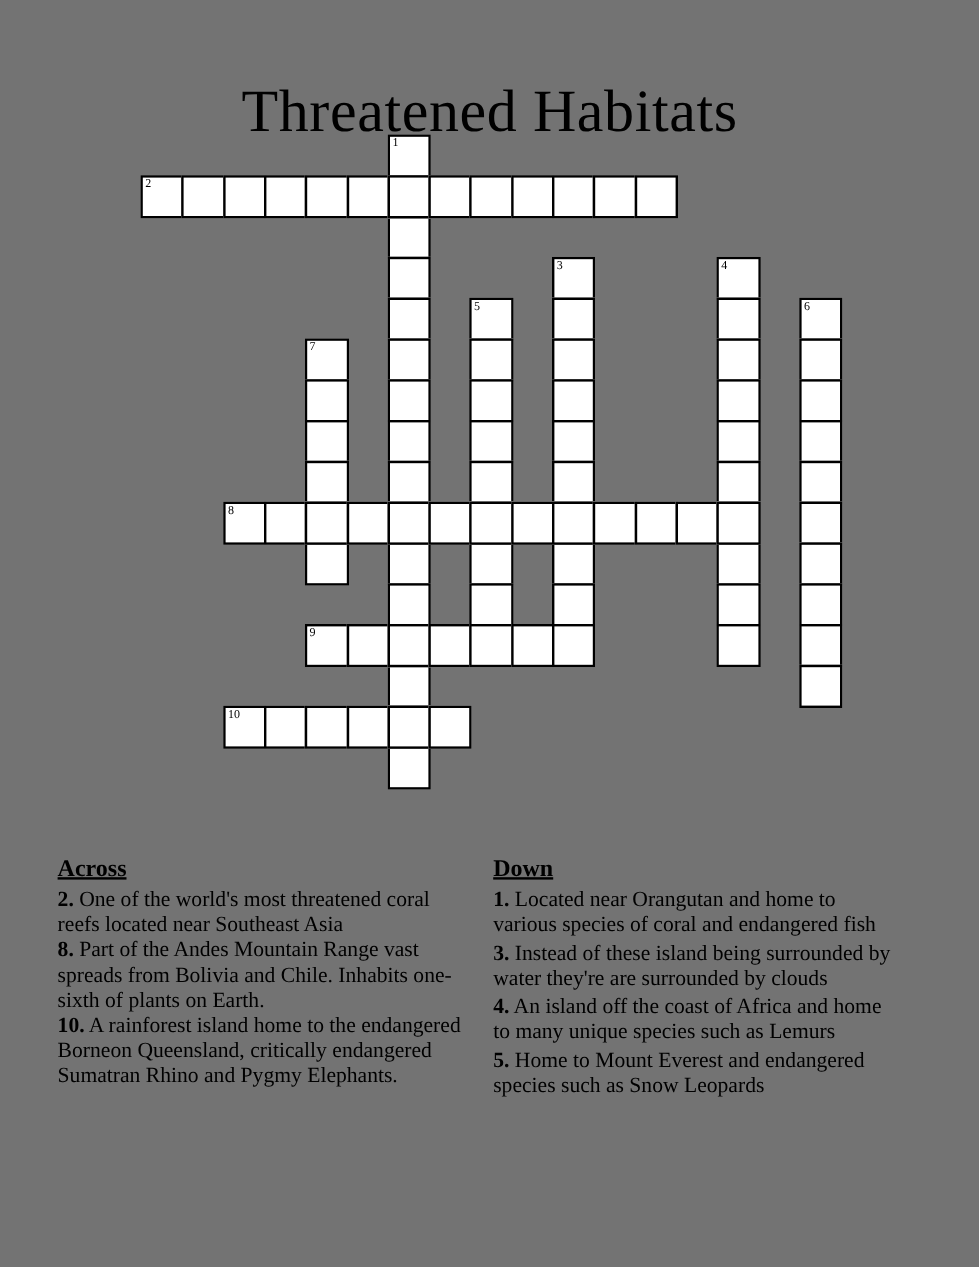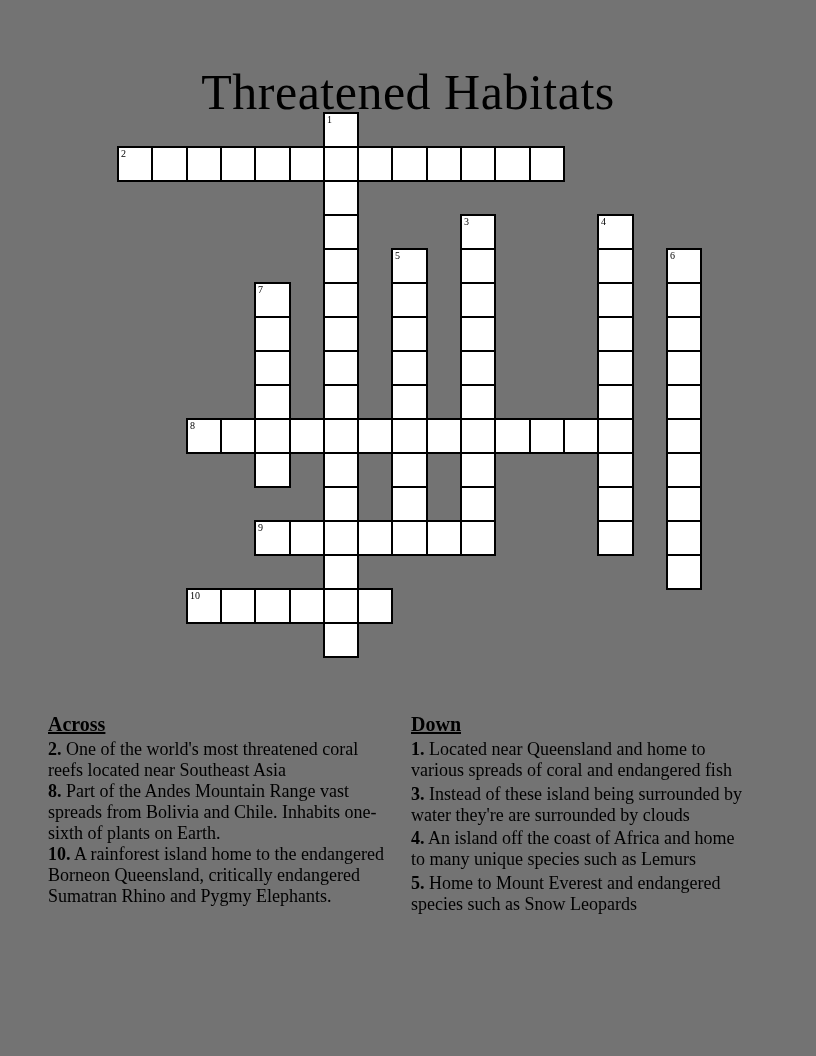--- a/index.html
+++ b/index.html
@@ -156,20 +156,20 @@
     <div>
         <p class="clue"><span class="cnum">2.</span><span> One of the world's most threatened coral reefs located near Southeast Asia</span></p>
         <p class="clue"><span class="cnum">8.</span><span> Part of the Andes Mountain Range vast spreads from Bolivia and Chile. Inhabits one-sixth of plants on Earth.</span></p>
         <p class="clue"><span class="cnum">10.</span><span> A rainforest island home to the endangered Borneon Queensland, critically endangered Sumatran Rhino and Pygmy Elephants.</span></p>
       </div>
   </div>
 
   <div class="clue-col col-down">
     <div class="clue-heading">Down</div>
     <div>
-        <p class="clue"><span class="cnum">1.</span><span> Located near Queensland and home to various spreads of coral and endangered fish</span></p>
+        <p class="clue"><span class="cnum">1.</span><span> Located near Orangutan and home to various species of coral and endangered fish</span></p>
         <p class="clue"><span class="cnum">3.</span><span> Instead of these island being surrounded by water they're are surrounded by clouds</span></p>
         <p class="clue"><span class="cnum">4.</span><span> An island off the coast of Africa and home to many unique species such as Lemurs</span></p>
         <p class="clue"><span class="cnum">5.</span><span> Home to Mount Everest and endangered species such as Snow Leopards</span></p>
       </div>
   </div>
 
 </div>
 
 </body></html>

